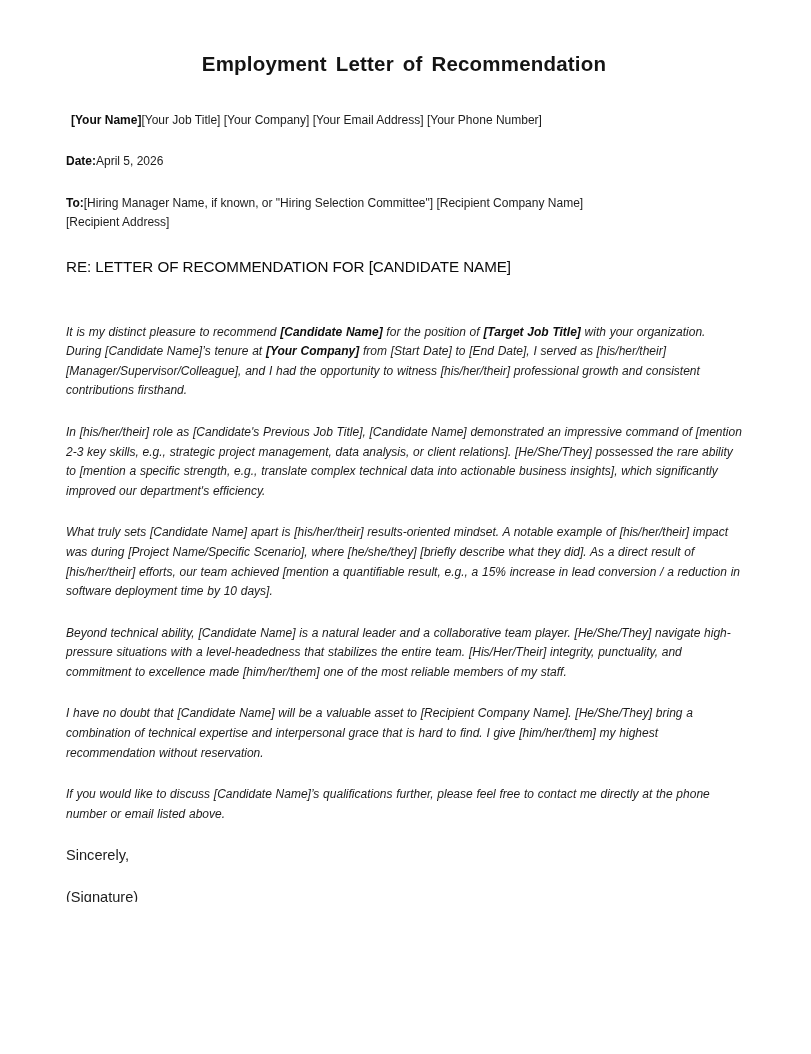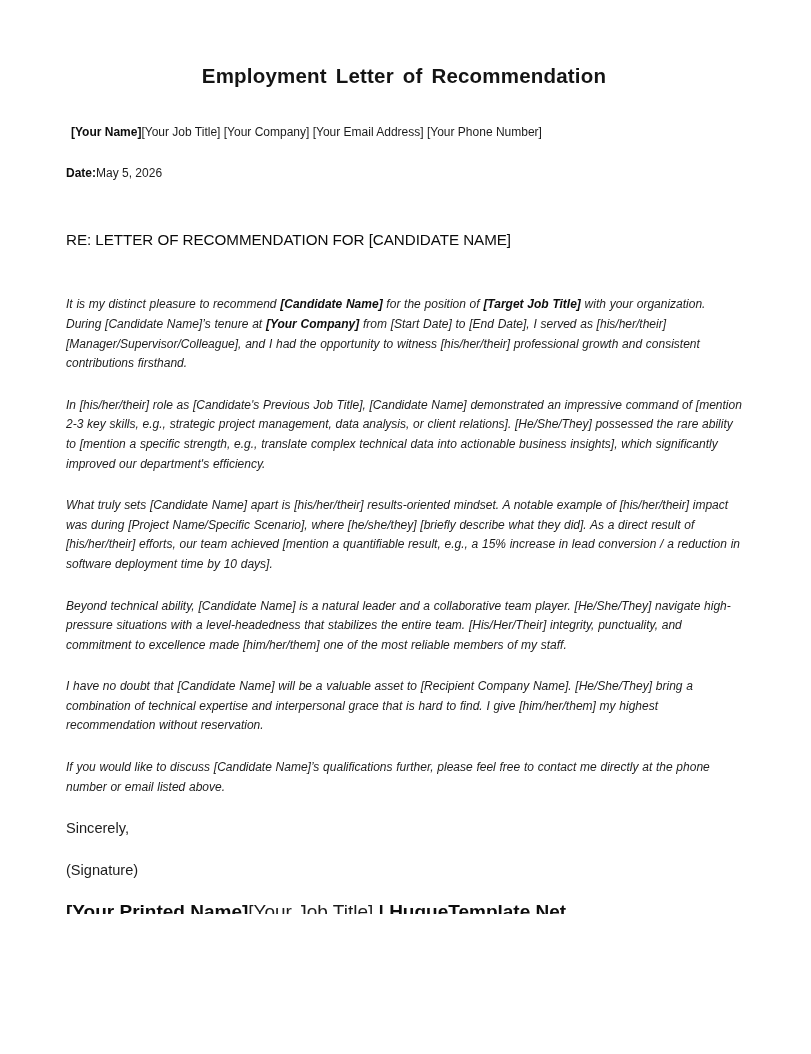--- a/index.html
+++ b/index.html
@@ -15,21 +15,20 @@
     -webkit-font-smoothing: antialiased;
   }
   .page {
     position: relative;
     width: 811px;
     height: 902px;
     background: #ffffff;
     box-sizing: border-box;
     padding: 0;
     overflow: hidden;
-    margin-top: 12px;
   }
   .content {
     position: absolute;
     left: 66px;
     top: 0;
     width: 676px;
   }
   .doc-title {
     text-align: center;
     font-size: 20.5px;
@@ -75,25 +74,29 @@
 
     <div class="spacer-header"></div>
 
     <div class="block contact-line">
       <span class="b">[Your Name]</span><span>[Your Job Title] [Your Company] [Your Email Address] [Your Phone Number]</span>
     </div>
 
     <div class="gap-md"></div>
 
     <div class="block">
-      <span class="b">Date:</span><span>May 5, 2026</span>
+      <span class="b">Date:</span><span>April 5, 2026</span>
     </div>
 
     <div class="gap-md"></div>
 
+    <div class="block">
+      <span class="b">To:</span><span>[Hiring Manager Name, if known, or "Hiring Selection Committee"] [Recipient Company Name]</span>
+      <div>[Recipient Address]</div>
+    </div>
 
     <div class="gap-lg"></div>
 
     <div class="block re-line">RE: LETTER OF RECOMMENDATION FOR [CANDIDATE NAME]</div>
 
     <div class="gap-lg"></div>
 
 
     <div class="gap-md"></div>
 

